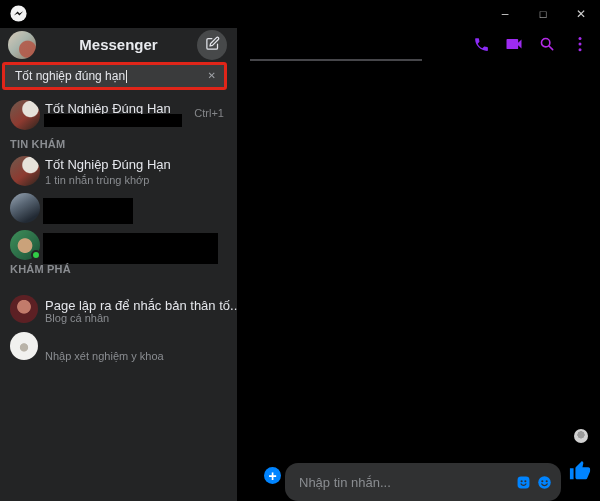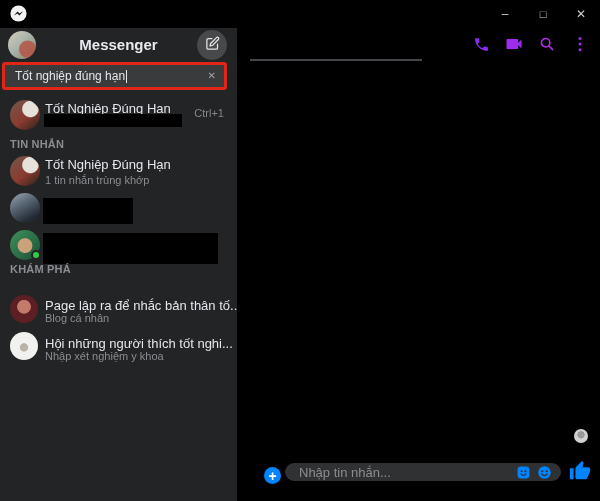--- a/index.html
+++ b/index.html
@@ -73,21 +73,21 @@
   .ci-search{ color:var(--icon-search,#b22be6); }
   .ci-more  { color:var(--icon-more,#a52beb); }
 
   .seen-dot { position:absolute; left:337px; top:401px; width:14px; height:14px; border-radius:50%;
               background:radial-gradient(circle at 50% 42%, #9a9a9a 0 32%, #d2d2d2 36%); }
 
   .composer { position:absolute; left:0; bottom:6px; width:363px; height:36px; }
   .plus-btn { position:absolute; left:27px; top:8px; width:17px; height:17px; border-radius:50%;
               background:var(--accent-blue,#0084ff); color:#fff; display:flex; align-items:center;
               justify-content:center; font-size:14px; line-height:1; font-weight:bold; }
-  .msg-pill { position:absolute; left:48px; top:4px; width:276px; height:18px; border-radius:13px;
+  .msg-pill { position:absolute; left:48px; top:4px; width:276px; height:38px; border-radius:13px;
               background:#303132; display:flex; align-items:center; }
   .msg-placeholder { margin-left:14px; color:#8a8d91; font-size:13px; flex:1; white-space:nowrap; }
   .pill-icons { display:flex; align-items:center; gap:6px; margin-right:9px; color:var(--accent-blue,#0084ff); }
   .pill-icons svg { display:block; }
   .like-btn { position:absolute; left:332px; top:1px; width:22px; height:22px;
               color:var(--accent-blue,#0084ff); }
 </style>
 </head>
 <body>
 
@@ -126,21 +126,21 @@
     <span class="search-clear">✕</span>
   </div>
 
   <div class="row" style="top:70px; height:34px;">
     <div class="av av-tndh" style="top:2px; width:30px; height:30px;"></div>
     <div class="name" style="top:3px;">Tốt Nghiệp Đúng Hạn</div>
     <div class="redacted" style="left:44px; top:16px; width:138px; height:13px;"></div>
     <div class="shortcut">Ctrl+1</div>
   </div>
 
-  <div class="section-h" style="top:110px;">TIN NHẮN</div>
+  <div class="section-h" style="top:110px;">TIN KHÁM</div>
 
   <div class="row" style="top:127px; height:34px;">
     <div class="av av-tndh" style="top:1px; width:30px; height:30px;"></div>
     <div class="name" style="top:2px;">Tốt Nghiệp Đúng Hạn</div>
     <div class="sub" style="top:19px;">1 tin nhắn trùng khớp</div>
   </div>
 
   <div class="row" style="top:164px; height:36px;">
     <div class="av av-p3" style="top:1px; width:30px; height:30px;"></div>
     <div class="redacted" style="left:43px; top:6px; width:90px; height:26px;"></div>
@@ -155,21 +155,20 @@
   <div class="section-h" style="top:235px;">KHÁM PHÁ</div>
 
   <div class="row" style="top:265px; height:34px;">
     <div class="av av-page" style="top:2px; width:28px; height:28px;"></div>
     <div class="name" style="top:5px;">Page lập ra để nhắc bản thân tố...</div>
     <div class="sub" style="top:19px;">Blog cá nhân</div>
   </div>
 
   <div class="row" style="top:302px; height:34px;">
     <div class="av av-hoi" style="top:2px; width:28px; height:28px;"></div>
-    <div class="name" style="top:6px;">Hội những người thích tốt nghi...</div>
     <div class="sub" style="top:20px;">Nhập xét nghiệm y khoa</div>
   </div>
 
 </div>
 
 <div class="chat">
 
   <div class="redact-line"></div>
 
   <div class="chat-icons">

